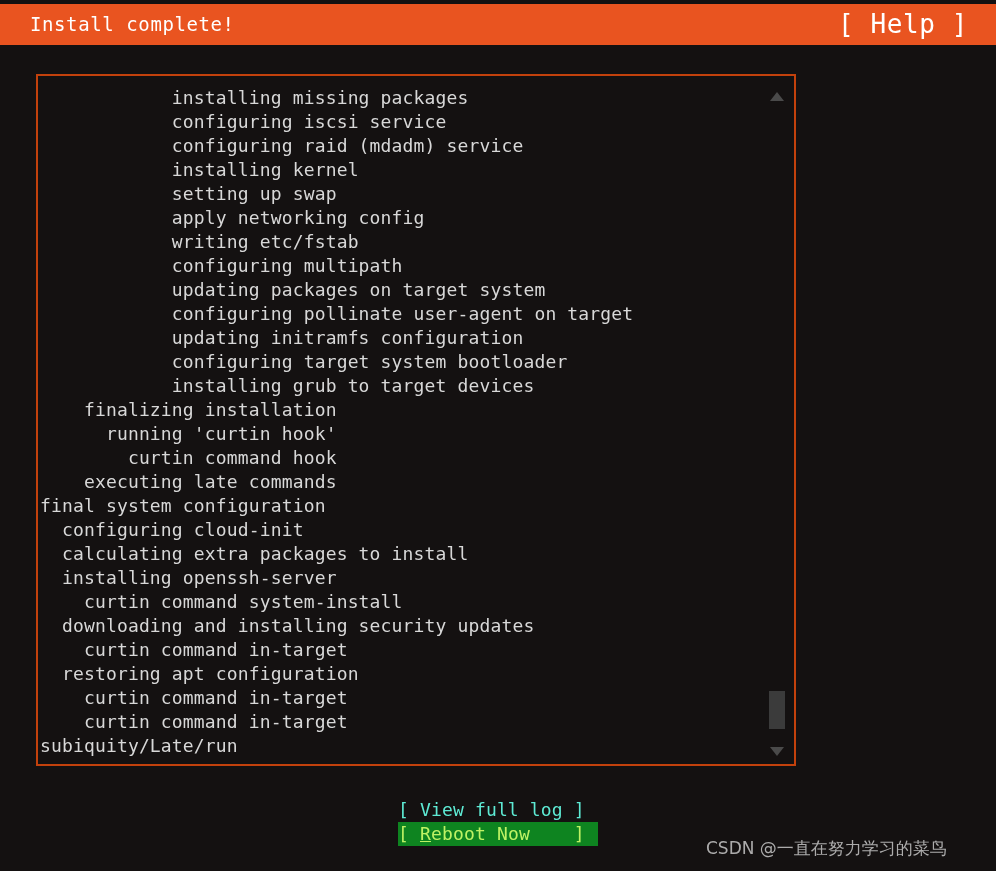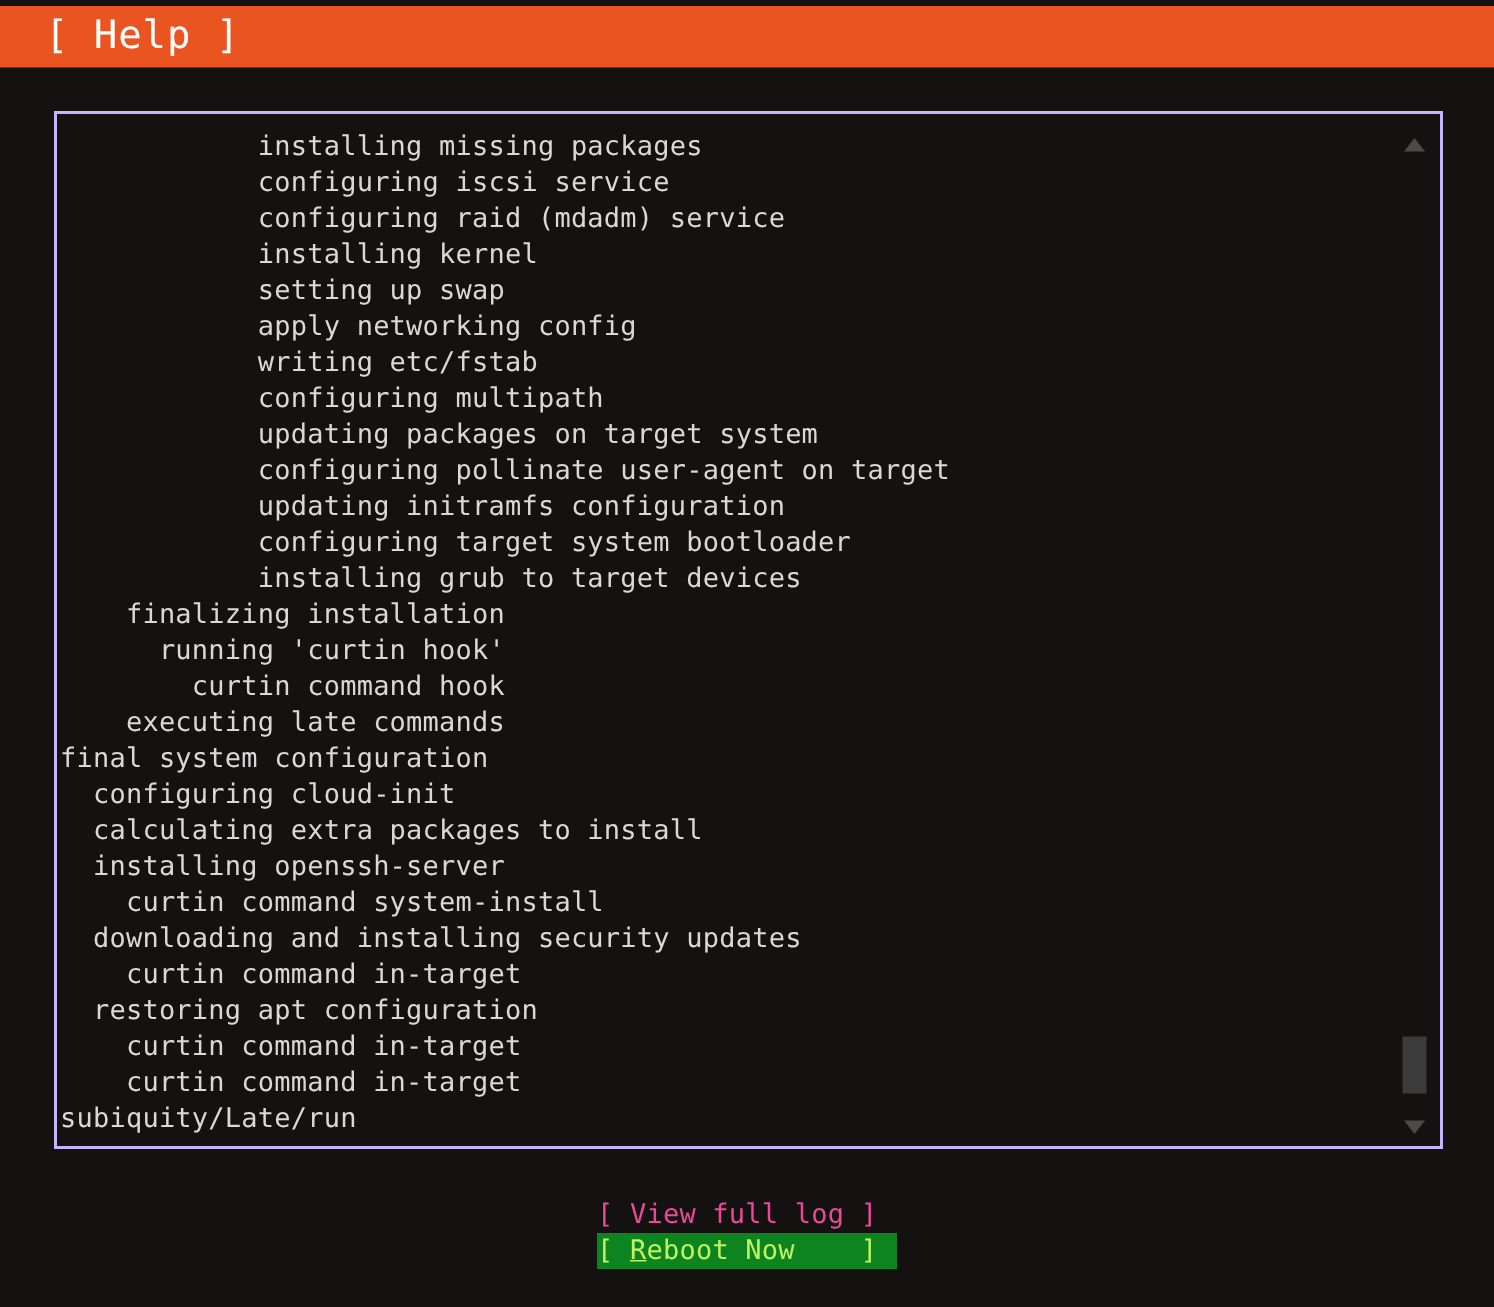--- a/index.html
+++ b/index.html
@@ -48,23 +48,23 @@
     line-height: 41px;
     white-space: pre;
     cursor: pointer;
   }
 
   
   #logbox {
     position: absolute;
     left: 36px;
     top: 74px;
-    width: 926px;
+    width: 760px;
     height: 692px;
-    border: 2px solid #c4b5fd;
+    border: 2px solid #c2410c;
     box-sizing: border-box;
     background: #141111;
     overflow: hidden;
   }
   #loglines {
     position: absolute;
     left: 2px;
     top: 10px;
     width: 880px;
     white-space: pre;
@@ -120,21 +120,21 @@
     text-align: center;
   }
   .btn {
     display: block;
     margin: 0 auto;
     width: 200px;
     font-size: 18px;
     line-height: 24px;
     letter-spacing: 0.15px;
     white-space: pre;
-    color: #ec4899;
+    color: #5eead4;
     cursor: pointer;
     text-align: left;
     padding-left: 0;
     box-sizing: border-box;
   }
   .btn-plain {
     background: transparent;
   }
   .btn-selected {
     background: #0e8420;
@@ -155,32 +155,34 @@
     white-space: pre;
     opacity: 0.92;
   }
 </style>
 </head>
 <body>
 
 <div id="screen">
 
   <div id="header">
+    <span class="hdr-text">Install complete!</span>
     <span class="hdr-help">[ Help ]</span>
   </div>
 
   <div id="logbox">
     <div id="loglines"><div class="logline">            installing missing packages</div><div class="logline">            configuring iscsi service</div><div class="logline">            configuring raid (mdadm) service</div><div class="logline">            installing kernel</div><div class="logline">            setting up swap</div><div class="logline">            apply networking config</div><div class="logline">            writing etc/fstab</div><div class="logline">            configuring multipath</div><div class="logline">            updating packages on target system</div><div class="logline">            configuring pollinate user-agent on target</div><div class="logline">            updating initramfs configuration</div><div class="logline">            configuring target system bootloader</div><div class="logline">            installing grub to target devices</div><div class="logline">    finalizing installation</div><div class="logline">      running 'curtin hook'</div><div class="logline">        curtin command hook</div><div class="logline">    executing late commands</div><div class="logline">final system configuration</div><div class="logline">  configuring cloud-init</div><div class="logline">  calculating extra packages to install</div><div class="logline">  installing openssh-server</div><div class="logline">    curtin command system-install</div><div class="logline">  downloading and installing security updates</div><div class="logline">    curtin command in-target</div><div class="logline">  restoring apt configuration</div><div class="logline">    curtin command in-target</div><div class="logline">    curtin command in-target</div><div class="logline">subiquity/Late/run</div></div>
 
     <div id="scrollbar">
       <div class="sb-arrow sb-arrow-up"></div>
       <div id="sb-thumb"></div>
       <div class="sb-arrow sb-arrow-down"></div>
     </div>
   </div>
 
   <div id="buttons">
     <div class="btn btn-plain">[ View full log ]</div>
     <div class="btn btn-selected"><span>[ </span><span class="hotkey">R</span><span>eboot Now</span><span>    ]</span></div>
   </div>
 
+  <div id="watermark">CSDN @一直在努力学习的菜鸟</div>
 
 </div>
 
 </body></html>

